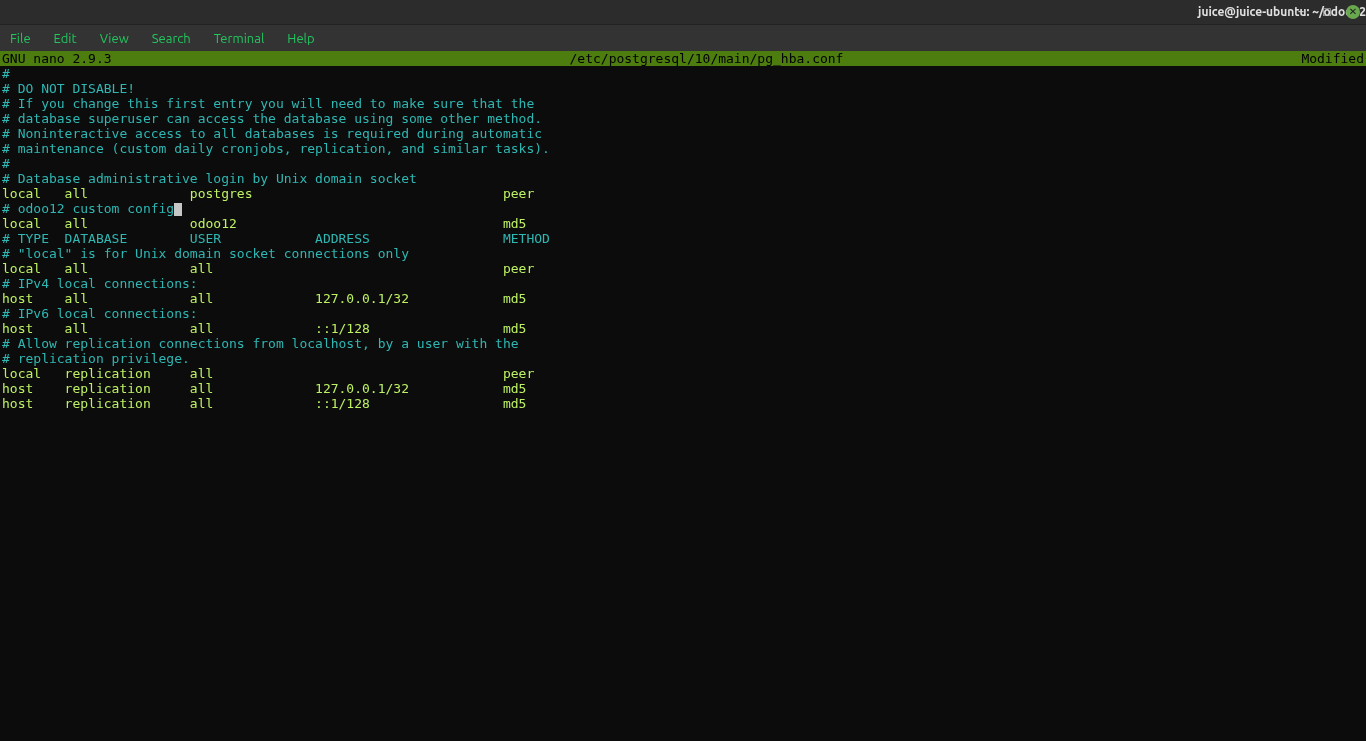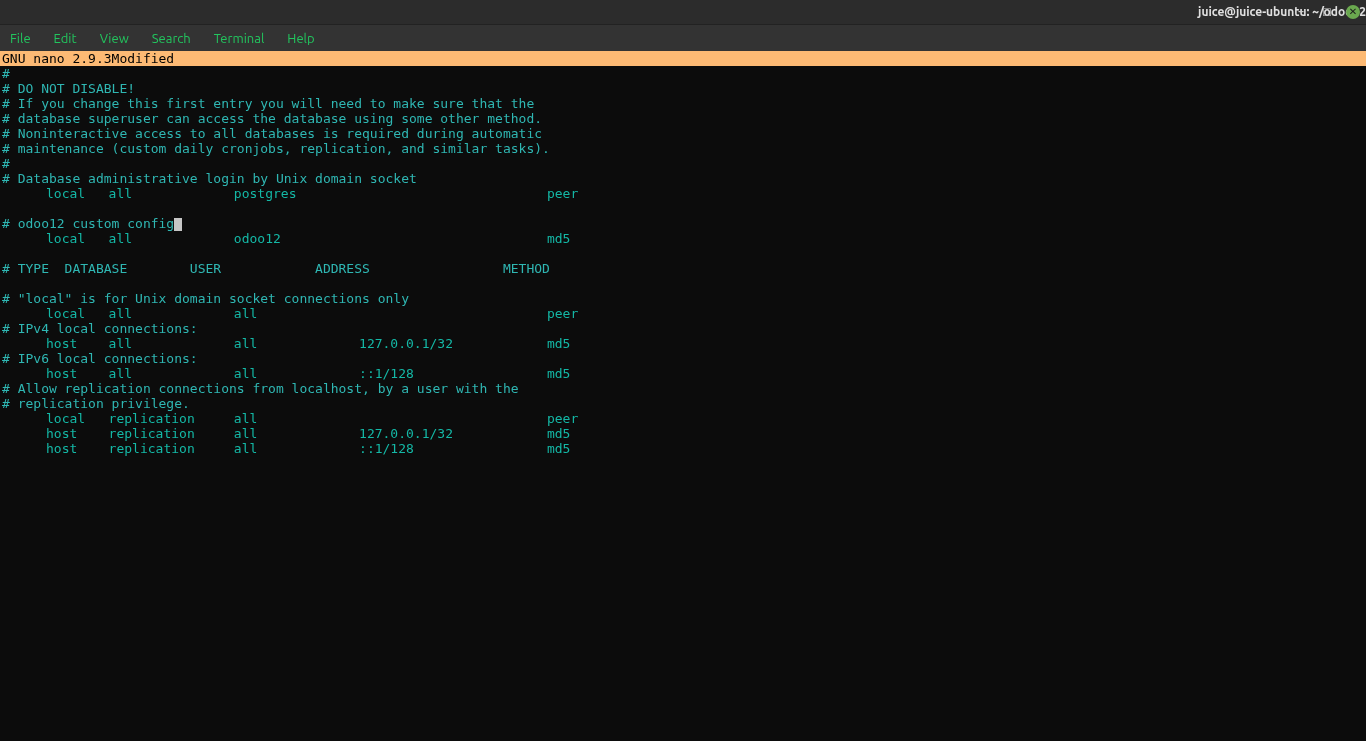--- a/index.html
+++ b/index.html
@@ -64,37 +64,37 @@
   .terminal {
     background: #0c0c0c;
     height: calc(741px - 24px - 26px);
     overflow: hidden;
     position: relative;
     font-family: "DejaVu Sans Mono", "Liberation Mono", monospace;
     font-size: 13px;
     line-height: 15px;
   }
   .status-bar-top {
-    background: #fdba74;
+    background: #4d7c0f;
     color: #000;
     height: 15px;
     line-height: 15px;
     display: flex;
     width: 100%;
   }
   .status-bar-top .sl { flex: 0 0 auto; padding-left: 2px;}
   .status-bar-top .sc { flex: 1 1 auto; text-align: center; }
   .status-bar-top .sr { flex: 0 0 auto; padding-right: 2px;}
   .editor-body {
     color: #d6d6d6;
     white-space: pre;
     padding: 0 2px;
   }
   .editor-body .cmt { color: #2fb7b3; } 
-  .editor-body .txt { color: #14b8a6; margin-left: 44px; }
+  .editor-body .txt { color: #bef264; }
   .cursor {
     display: inline-block;
     width: 8px;
     height: 13px;
     background: #c6c6c6;
     vertical-align: text-bottom;
   }
   .status-msg {
     position: absolute;
     bottom: 30px;
@@ -140,20 +140,21 @@
   <span class="menu-item">Edit</span>
   <span class="menu-item">View</span>
   <span class="menu-item">Search</span>
   <span class="menu-item">Terminal</span>
   <span class="menu-item">Help</span>
 </div>
 
 <div class="terminal">
   <div class="status-bar-top">
     <span class="sl">  GNU nano 2.9.3</span>
+    <span class="sc">/etc/postgresql/10/main/pg_hba.conf</span>
     <span class="sr">Modified  </span>
   </div>
 
   <div class="editor-body" id="editor-body"><div><span class="cmt">#</span></div><div><span class="cmt"># DO NOT DISABLE!</span></div><div><span class="cmt"># If you change this first entry you will need to make sure that the</span></div><div><span class="cmt"># database superuser can access the database using some other method.</span></div><div><span class="cmt"># Noninteractive access to all databases is required during automatic</span></div><div><span class="cmt"># maintenance (custom daily cronjobs, replication, and similar tasks).</span></div><div><span class="cmt">#</span></div><div><span class="cmt"># Database administrative login by Unix domain socket</span></div><div><span class="txt">local   all             postgres                                peer</span></div><div><span class="txt"></span></div><div><span class="cmt"># odoo12 custom config</span><span class="cursor"></span></div><div><span class="txt">local   all             odoo12                                  md5</span></div><div><span class="txt"></span></div><div><span class="cmt"># TYPE  DATABASE        USER            ADDRESS                 METHOD</span></div><div><span class="txt"></span></div><div><span class="cmt"># "local" is for Unix domain socket connections only</span></div><div><span class="txt">local   all             all                                     peer</span></div><div><span class="cmt"># IPv4 local connections:</span></div><div><span class="txt">host    all             all             127.0.0.1/32            md5</span></div><div><span class="cmt"># IPv6 local connections:</span></div><div><span class="txt">host    all             all             ::1/128                 md5</span></div><div><span class="cmt"># Allow replication connections from localhost, by a user with the</span></div><div><span class="cmt"># replication privilege.</span></div><div><span class="txt">local   replication     all                                     peer</span></div><div><span class="txt">host    replication     all             127.0.0.1/32            md5</span></div><div><span class="txt">host    replication     all             ::1/128                 md5</span></div></div>
 
 
   <div class="shortcut-bar">
     
     
   </div>

